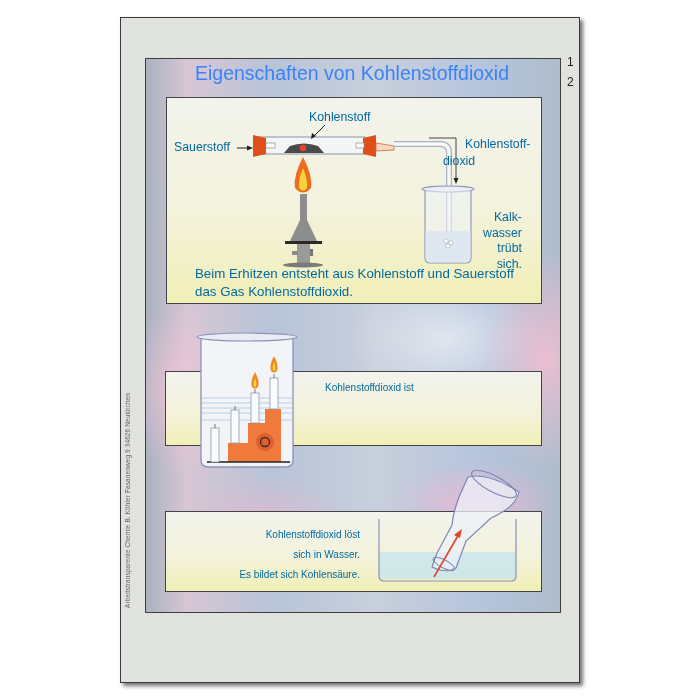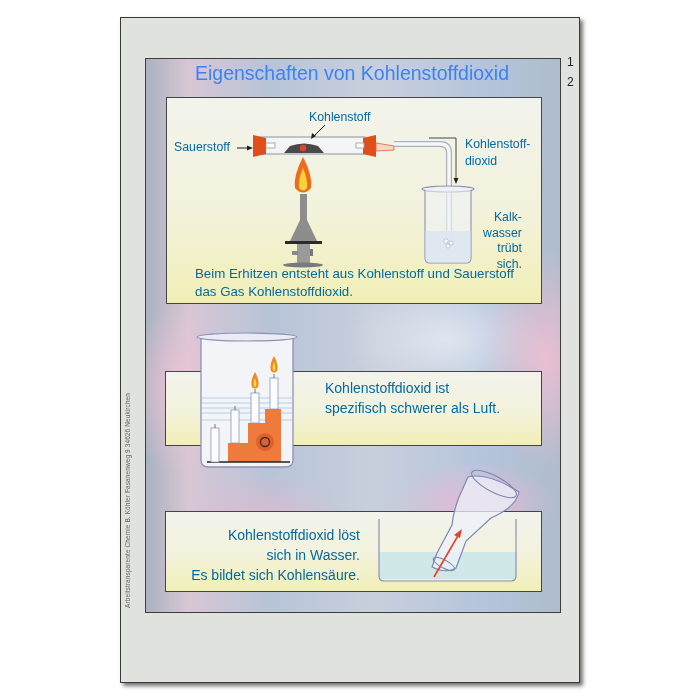--- a/index.html
+++ b/index.html
@@ -19,21 +19,21 @@
              radial-gradient(ellipse 120px 80px at 120px 470px, rgba(240,180,205,0.7), transparent 70%),
              radial-gradient(ellipse 120px 60px at 330px 445px, rgba(245,180,210,0.75), transparent 70%),
              radial-gradient(ellipse 70px 120px at 30px 330px, rgba(245,195,215,0.7), transparent 70%),
              linear-gradient(90deg, #a9b2c0 0%, #d8c6d4 10%, #b7c4d8 30%, #c8cfdc 55%, #b6c5dd 80%, #aebccc 100%); }
   .title { position:absolute; left:145px; top:62px; width:414px; text-align:center;
            font-size:19.5px; color:#3b82f6; }
   .box { position:absolute; border:1.5px solid #444;
          background:linear-gradient(180deg, #f2f3ec 0%, #f3f2dc 55%, #f1efb6 100%); }
   .blue { color:#0369a1; }
   .lbl { position:absolute; font-size:12.3px; line-height:17px; white-space:nowrap; }
-  .txt { position:absolute; font-size:14px; line-height:20px; white-space:nowrap; }
+  .txt { position:absolute; font-size:10px; line-height:20px; white-space:nowrap; }
   svg { position:absolute; overflow:visible; }
 </style>
 </head>
 <body>
 
 <div class="page"></div>
 <div class="side-note">Arbeitstransparente Chemie   B. Köhler   Fasanenweg 9   34626  Neukirchen</div>
 <div class="page-num" style="left:567px;top:55px;">1</div>
 <div class="page-num" style="left:567px;top:75px;">2</div>
 
@@ -82,21 +82,21 @@
   <path d="M425,190 L425,258 Q425,263 430,263 L466,263 Q471,263 471,258 L471,190" fill="#eef2f6" fill-opacity="0.6" stroke="#8c92b5" stroke-width="1.1"></path>
   <path d="M425.5,231 L470.5,231 L470.5,258 Q470.5,262.5 466,262.5 L430,262.5 Q425.5,262.5 425.5,258 Z" fill="#dde6f2" opacity="0.9"></path>
   <circle cx="446" cy="241" r="2.2" fill="#fff" stroke="#9aa" stroke-width="0.6"></circle>
   <circle cx="451" cy="243" r="2" fill="#fff" stroke="#9aa" stroke-width="0.6"></circle>
   <circle cx="448" cy="246" r="2" fill="#fff" stroke="#9aa" stroke-width="0.6"></circle>
 </svg>
 
 <div class="lbl blue" style="left:309px;top:109px;">Kohlenstoff</div>
 <div class="lbl blue" style="left:174px;top:139px;">Sauerstoff</div>
 <div class="lbl blue" style="left:465px;top:136px;">Kohlenstoff-</div>
-<div class="lbl blue" style="left:465px;top:153px;">dioxid</div>
+<div class="lbl blue" style="left:443px;top:153px;">dioxid</div>
 <div class="lbl blue" style="left:483px;top:210px;line-height:15.5px;text-align:right;">
   <div>Kalk-</div>
   <div>wasser</div>
   <div>trübt</div>
   <div>sich.</div>
 </div>
 <div class="txt blue" style="left:195px;top:265px;font-size:13.3px;line-height:18px;">
   <div>Beim Erhitzen entsteht aus Kohlenstoff und Sauerstoff</div>
   <div>das Gas Kohlenstoffdioxid.</div>
 </div>
@@ -135,21 +135,20 @@
   </g>
 
   <path d="M255,372 Q250,381 252,387 Q255,390 258,387 Q260,381 255,372 Z" fill="#f08a1e"></path>
   <path d="M255,378 Q253,383 254,386 Q255,388 256,386 Q257,383 255,378 Z" fill="#f9dc4a"></path>
   <path d="M274,356 Q269,365 271,371 Q274,374 277,371 Q279,365 274,356 Z" fill="#f08a1e"></path>
   <path d="M274,362 Q272,367 273,370 Q274,372 275,370 Q276,367 274,362 Z" fill="#f9dc4a"></path>
 </svg>
 
 <div class="txt blue" style="left:325px;top:378px;">
   <div>Kohlenstoffdioxid ist</div>
-  <div>spezifisch schwerer als Luft.</div>
 </div>
 
 <div class="box" style="left:165px;top:511px;width:375px;height:79px;"></div>
 
 <svg style="left:0;top:0;" width="700" height="700">
 
   <rect x="379" y="552" width="137" height="27" fill="#c9e6ec" opacity="0.85"></rect>
   <path d="M379,519 L379,576 Q379,581 384,581 L511,581 Q516,581 516,576 L516,519" fill="none" stroke="#8c92b5" stroke-width="1.2"></path>
 
   <path d="M437,553 L452,525 Q453,513 459,497 L468,477 Q488,472 519,492 Q516,507 491,518 L466,541 L456,568 Q446,574 432,567 Z" fill="#eef1f8" fill-opacity="0.75" stroke="#7f86b3" stroke-width="1.2"></path>

